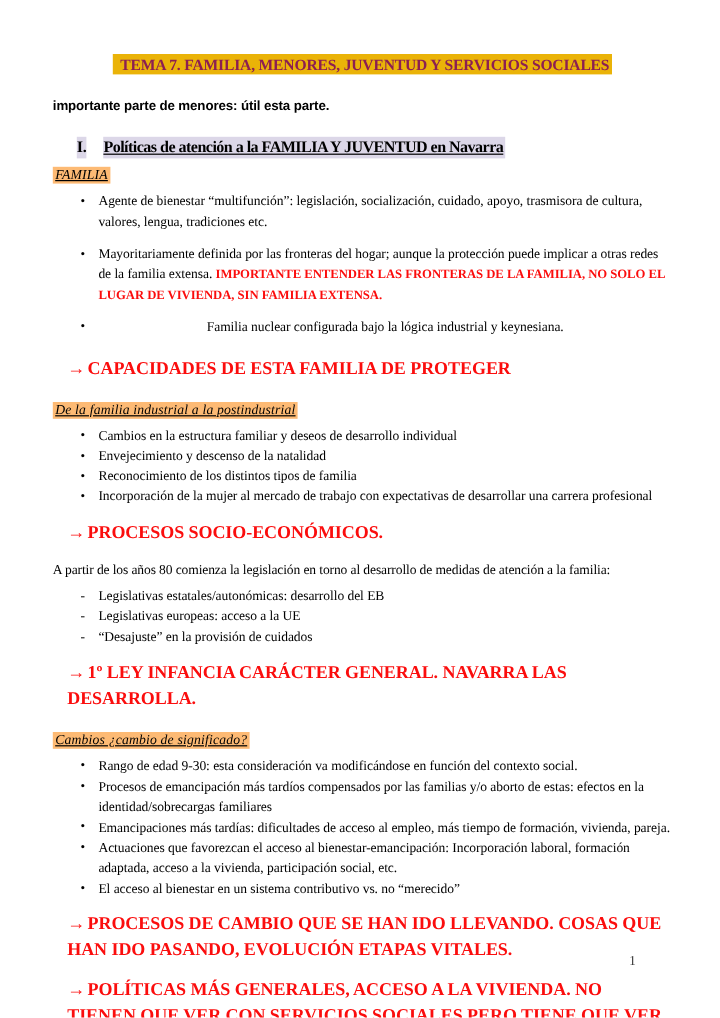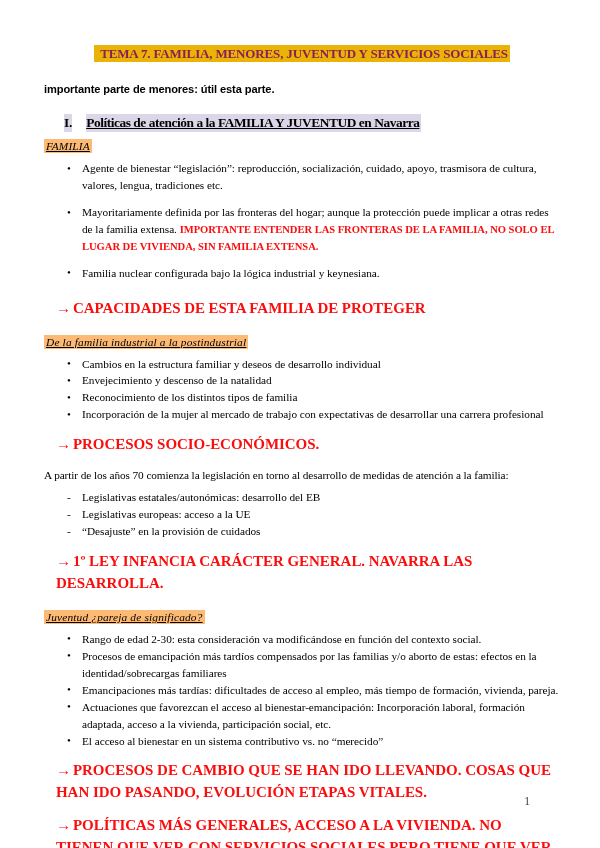--- a/index.html
+++ b/index.html
@@ -116,21 +116,21 @@
     margin-bottom: 0px;
   }
   ul.bullets > li::before {
     content: "\2022";
     position: absolute;
     left: 23px;
     top: -0.5px;
     font-size: 11px;
   }
   ul.bullets.spaced > li { margin-bottom: 10px; }
-  ul.bullets.spaced > li:last-child { margin-bottom: 16px; }
+  ul.bullets.spaced > li:last-child { margin-bottom: 16px; text-align: center; }
 
   ul.dashes {
     list-style: none;
     margin: 5px 0 0 0;
     padding: 0;
   }
   ul.dashes > li {
     position: relative;
     padding-left: 38px;
     font-size: 11.3px;
@@ -199,21 +199,21 @@
       <span class="num">I.</span>
         <span class="gap"></span>
         <span class="txt">Políticas de atención a la FAMILIA Y JUVENTUD en Navarra</span>
     </div>
 
     <div class="subheading">
       <span class="hl">FAMILIA</span>
     </div>
 
     <ul class="bullets spaced">
-      <li><span>Agente de bienestar “legislación”: reproducción, socialización, cuidado, apoyo, trasmisora de cultura, valores, lengua, tradiciones etc.</span></li>
+      <li><span>Agente de bienestar “multifunción”: legislación, socialización, cuidado, apoyo, trasmisora de cultura, valores, lengua, tradiciones etc.</span></li>
       <li><span>Mayoritariamente definida por las fronteras del hogar; aunque la protección puede implicar a otras redes de la familia extensa. </span><span class="red-inline">IMPORTANTE ENTENDER LAS FRONTERAS DE LA FAMILIA, NO SOLO EL LUGAR DE VIVIENDA, SIN FAMILIA EXTENSA.</span></li>
       <li><span>Familia nuclear configurada bajo la lógica industrial y keynesiana.</span></li>
     </ul>
 
     <div class="arrow-line">
       <span class="arrow">→</span><span>CAPACIDADES DE ESTA FAMILIA DE PROTEGER</span>
     </div>
 
     <div class="subheading spaced">
       <span class="hl">De la familia industrial a la postindustrial</span>
@@ -223,38 +223,38 @@
       <li><span>Cambios en la estructura familiar y deseos de desarrollo individual</span></li>
       <li><span>Envejecimiento y descenso de la natalidad</span></li>
       <li><span>Reconocimiento de los distintos tipos de familia</span></li>
       <li><span>Incorporación de la mujer al mercado de trabajo con expectativas de desarrollar una carrera profesional</span></li>
     </ul>
 
     <div class="arrow-line">
       <span class="arrow">→</span><span>PROCESOS SOCIO-ECONÓMICOS.</span>
     </div>
 
-    <div class="plain-para">A partir de los años 70 comienza la legislación en torno al desarrollo de medidas de atención a la familia:</div>
+    <div class="plain-para">A partir de los años 80 comienza la legislación en torno al desarrollo de medidas de atención a la familia:</div>
 
     <ul class="dashes">
       <li><span>Legislativas estatales/autonómicas: desarrollo del EB</span></li>
       <li><span>Legislativas europeas: acceso a la UE</span></li>
       <li><span>“Desajuste” en la provisión de cuidados</span></li>
     </ul>
 
     <div class="arrow-line">
       <span class="arrow">→</span><span>1º LEY INFANCIA CARÁCTER GENERAL. NAVARRA LAS DESARROLLA.</span>
     </div>
 
     <div class="subheading spaced">
-      <span class="hl">Juventud ¿pareja de significado?</span>
+      <span class="hl">Cambios ¿cambio de significado?</span>
     </div>
 
     <ul class="bullets">
-      <li><span>Rango de edad 2-30: esta consideración va modificándose en función del contexto social.</span></li>
+      <li><span>Rango de edad 9-30: esta consideración va modificándose en función del contexto social.</span></li>
       <li><span>Procesos de emancipación más tardíos compensados por las familias y/o aborto de estas: efectos en la identidad/sobrecargas familiares</span></li>
       <li><span>Emancipaciones más tardías: dificultades de acceso al empleo, más tiempo de formación, vivienda, pareja.</span></li>
       <li><span>Actuaciones que favorezcan el acceso al bienestar-emancipación: Incorporación laboral, formación adaptada, acceso a la vivienda, participación social, etc.</span></li>
       <li><span>El acceso al bienestar en un sistema contributivo vs. no “merecido”</span></li>
     </ul>
 
     <div class="arrow-line">
       <span class="arrow">→</span><span>PROCESOS DE CAMBIO QUE SE HAN IDO LLEVANDO. COSAS QUE HAN IDO PASANDO, EVOLUCIÓN ETAPAS VITALES.</span>
     </div>
 

